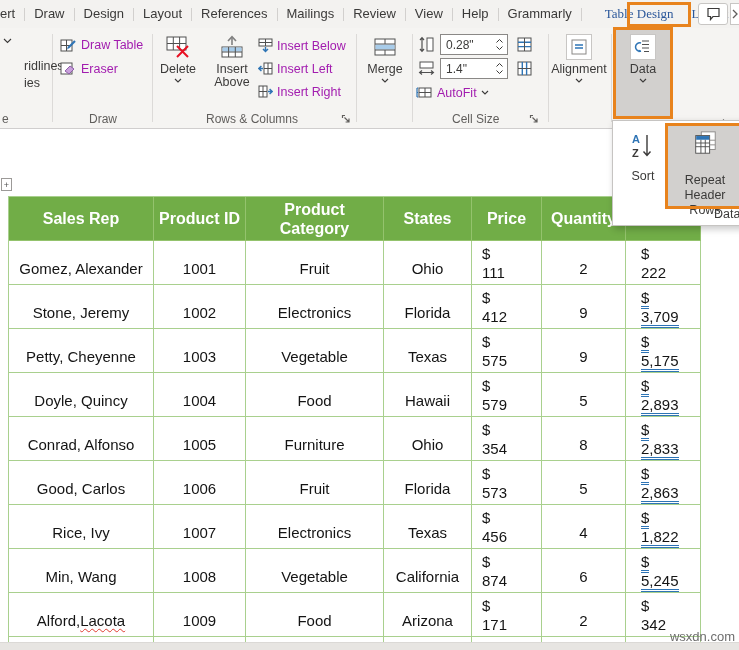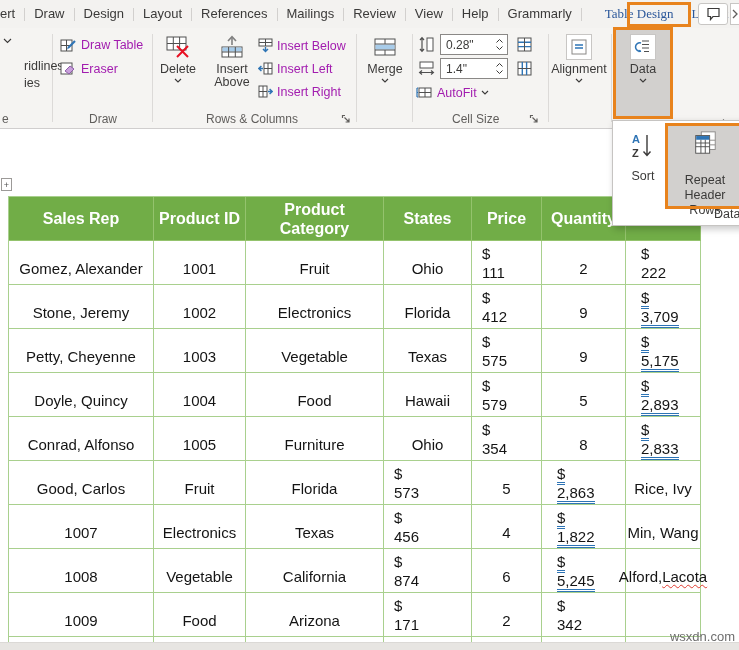--- a/index.html
+++ b/index.html
@@ -389,20 +389,21 @@
         <div class="td money">
           <div><span>$</span></div>
           <div><span>354</span></div>
         </div>
         <div class="td">8</div>
         <div class="td money sales">
           <div><span class="u2">$</span></div>
           <div><span class="u2">2,833</span></div>
         </div>
         <div class="td">Good, Carlos</div>
+        <div class="td">1006</div>
         <div class="td">Fruit</div>
         <div class="td">Florida</div>
         <div class="td money">
           <div><span>$</span></div>
           <div><span>573</span></div>
         </div>
         <div class="td">5</div>
         <div class="td money sales">
           <div><span class="u2">$</span></div>
           <div><span class="u2">2,863</span></div>

